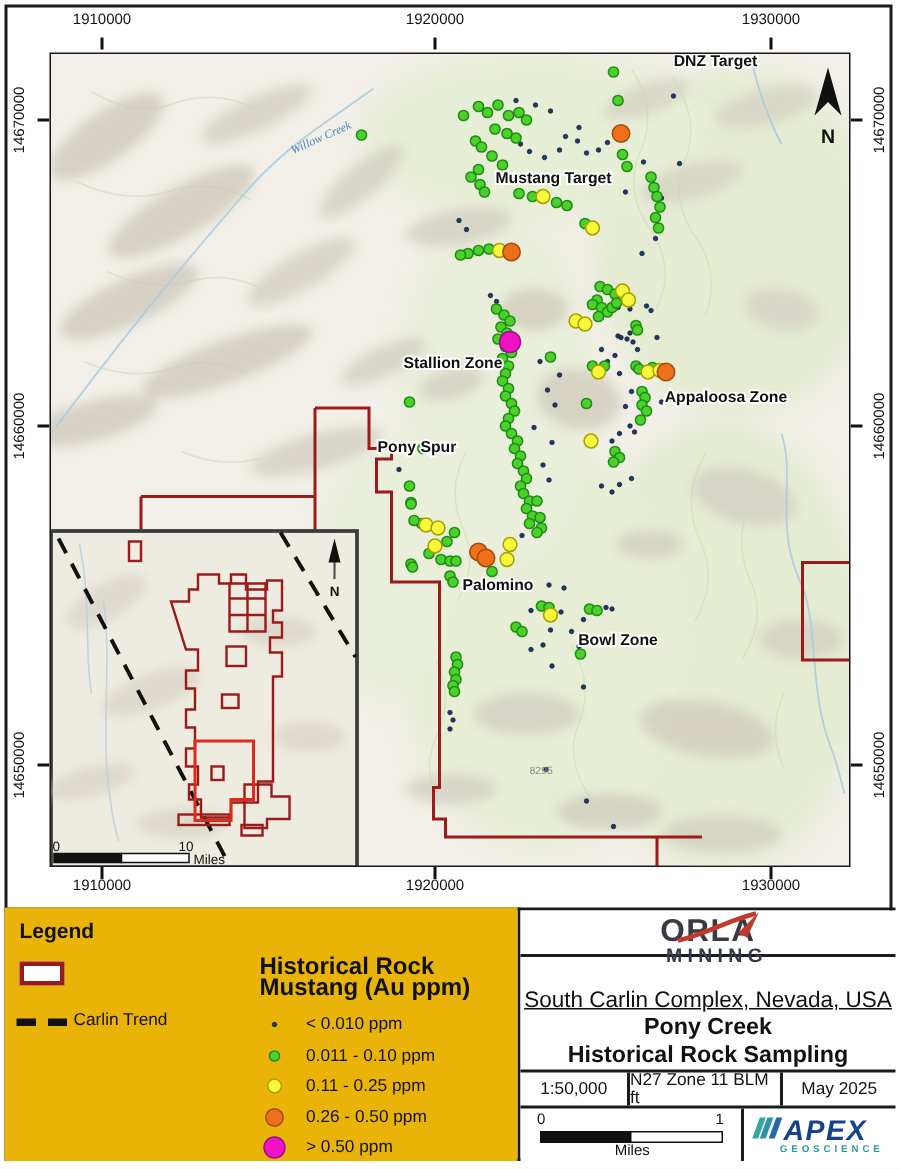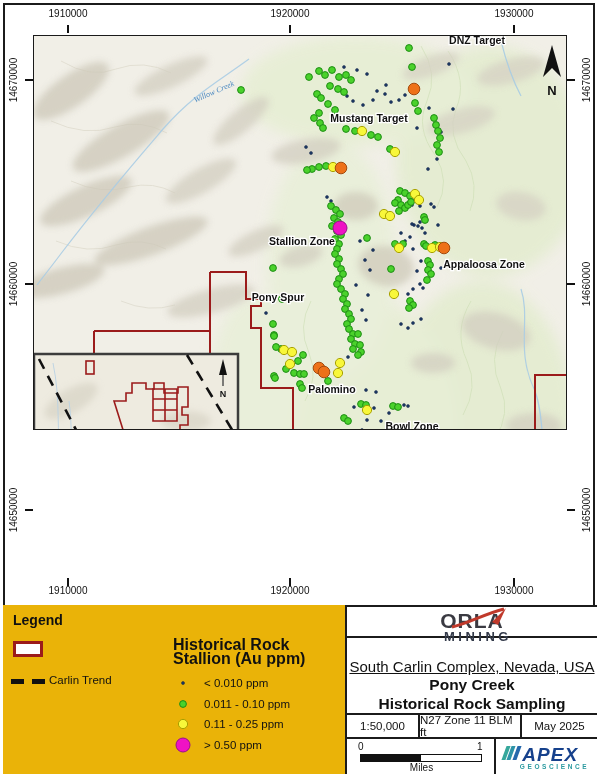--- a/index.html
+++ b/index.html
@@ -1,18 +1,18 @@
 <!DOCTYPE html>
 <html><head>
 <meta charset="utf-8">
 <style>
   html,body{margin:0;padding:0;background:#ffffff;}
   .page{position:relative;width:600px;height:779px;background:#ffffff;font-family:"Liberation Sans",sans-serif;overflow:hidden;}
   .outer-frame{position:absolute;left:3px;top:3px;width:592px;height:771px;border:2px solid #1b1b1b;box-sizing:border-box;}
-  .map-area{position:absolute;left:33px;top:35px;width:534px;height:395px;border:1.5px solid #1a1a1a;box-sizing:border-box;background:#f1efe7;overflow:hidden;}
+  .map-area{position:absolute;left:33px;top:35px;width:534px;height:543px;border:1.5px solid #1a1a1a;box-sizing:border-box;background:#f1efe7;overflow:hidden;}
   .map-area svg{display:block;}
   .coord{position:absolute;font-size:10px;color:#111;width:64px;text-align:center;}
   .coord.vert{transform-origin:0 0;transform:rotate(-90deg);}
   .tick{position:absolute;background:#111;}
   .tick.h{width:2px;height:8px;}
   .tick.v{width:8px;height:2px;}
   
   .legend-panel{position:absolute;left:3px;top:605px;width:342px;height:169px;background:#eab308;}
   .divider-h{position:absolute;left:3px;top:605px;width:594px;height:2px;background:#1b1b1b;}
   .divider-v{position:absolute;left:345px;top:605px;width:2px;height:169px;background:#1b1b1b;}
@@ -480,40 +480,46 @@
   <div class="divider-h"></div>
   <div class="divider-v"></div>
 
   <div class="legend-panel">
     <div class="legend-title">Legend</div>
     <div class="swatch-rect"></div>
     <div class="swatch-dash"></div>
     <div class="trend-label">Carlin Trend</div>
     <div class="sampling-title">
       <div>Historical Rock</div>
-      <div>Stallion (Au ppm)</div>
+      <div>Mustang (Au ppm)</div>
     </div>
     <div class="legend-cats" id="legend-cats">
         <div class="cat-row">
           <svg viewBox="0 0 20 18">
             <circle cx="10" cy="9" r="1.5" fill="#1e3a68" stroke="#0d1f40" stroke-width="0.5"></circle>
           </svg>
           <span>&lt; 0.010 ppm</span>
         </div>
         <div class="cat-row">
           <svg viewBox="0 0 20 18">
             <circle cx="10" cy="9" r="3.4" fill="#4ad22b" stroke="#1e8c14" stroke-width="1"></circle>
           </svg>
           <span>0.011 - 0.10 ppm</span>
         </div>
         <div class="cat-row">
           <svg viewBox="0 0 20 18">
             <circle cx="10" cy="9" r="4.6" fill="#f8f73a" stroke="#a8a000" stroke-width="1"></circle>
           </svg>
           <span>0.11 - 0.25 ppm</span>
+        </div>
+        <div class="cat-row">
+          <svg viewBox="0 0 20 18">
+            <circle cx="10" cy="9" r="5.8" fill="#ee7119" stroke="#a34a0e" stroke-width="1"></circle>
+          </svg>
+          <span>0.26 - 0.50 ppm</span>
         </div>
         <div class="cat-row">
           <svg viewBox="0 0 20 18">
             <circle cx="10" cy="9" r="7" fill="#ef12c4" stroke="#99108c" stroke-width="1"></circle>
           </svg>
           <span>&gt; 0.50 ppm</span>
         </div>
       </div>
   </div>
 

